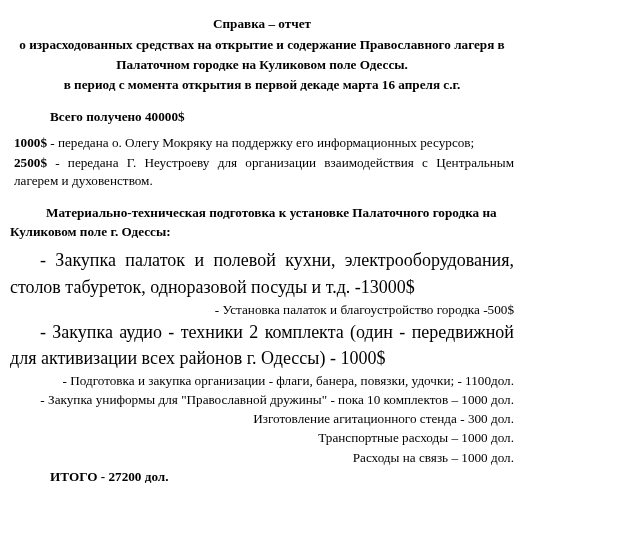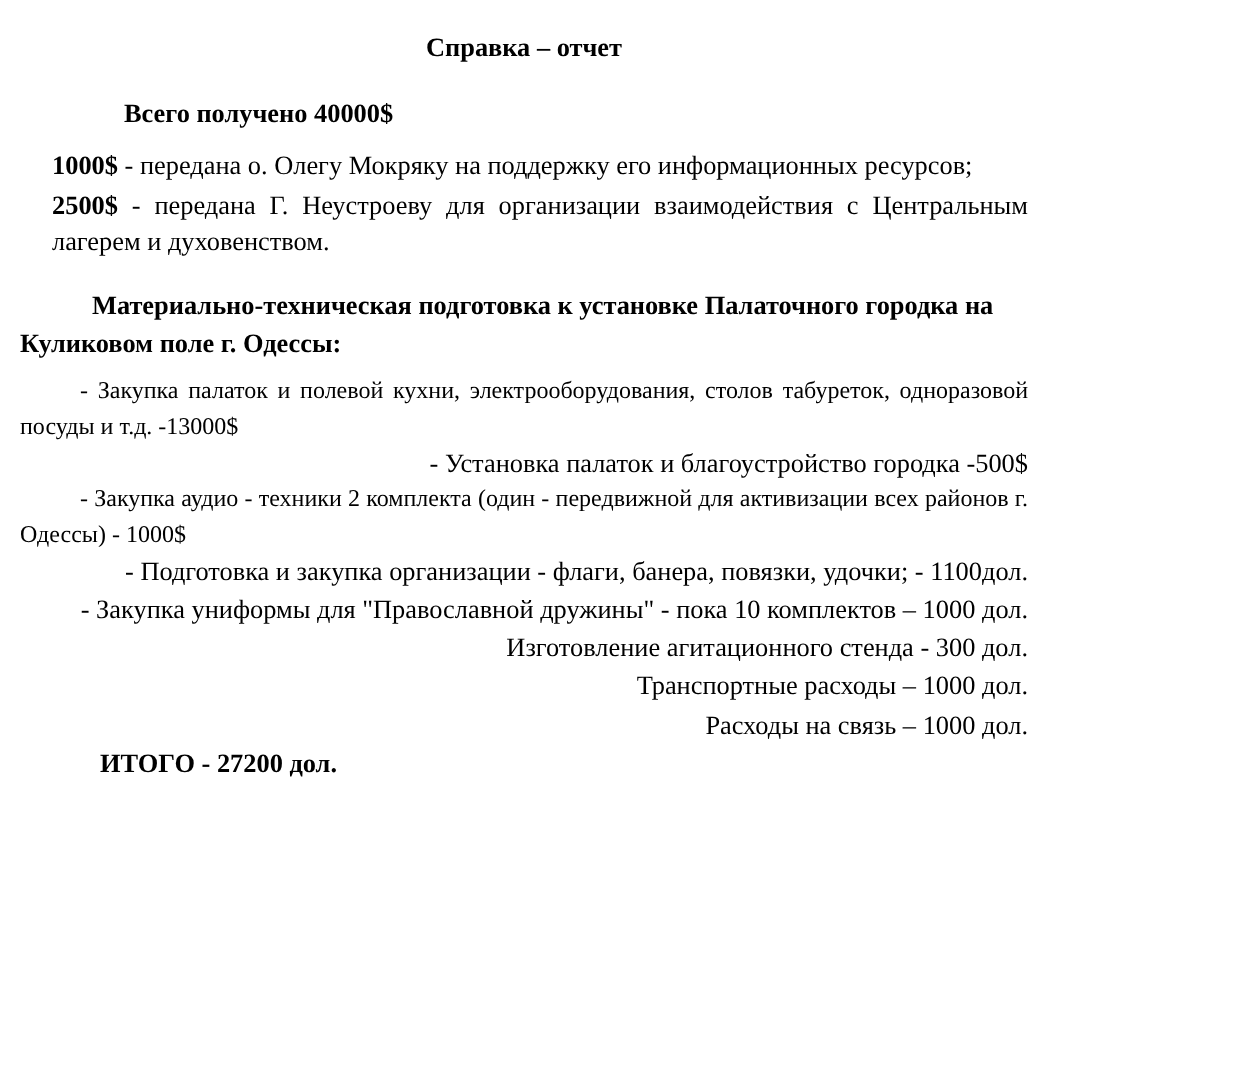--- a/index.html
+++ b/index.html
@@ -30,21 +30,21 @@
   .title-block .t-line {
     display: block;
   }
   .t-line-1 { margin-bottom: 1px; }
   .gap-after-title { height: 13px; }
 
   .para {
     font-size: 13.2px;
     line-height: 1.42;
     text-align: justify;
-    margin: 0 0 1px 16px;
+    margin: 0 0 1px 4px;
   }
   .para.center-ind {
     text-indent: 36px;
   }
   .b { font-weight: bold; }
   .spacer-sm { height: 6px; }
   .spacer-md { height: 11px; }
 
   .section-head {
     font-weight: bold;
@@ -52,21 +52,21 @@
     line-height: 1.45;
     text-align: justify;
     text-indent: 36px;
     margin: 0;
   }
   .section-head .second {
     display: block;
     text-indent: 0;
   }
   .bullet-para {
-    font-size: 12px;
+    font-size: 18px;
     line-height: 1.45;
     text-align: justify;
     margin: 0;
     text-indent: 30px;
   }
   .plain-para {
     font-size: 13.2px;
     line-height: 1.45;
     text-align: right;
     margin: 0;
@@ -82,20 +82,22 @@
     font-weight: bold;
   }
 </style>
 </head>
 <body>
 
 <div class="page">
 
   <div class="title-block">
     <span class="t-line t-line-1">Справка – отчет</span>
+    <span class="t-line t-line-2">о израсходованных средствах на открытие и содержание Православного лагеря в Палаточном городке на Куликовом поле Одессы.</span>
+    <span class="t-line t-line-3">в период с момента открытия в первой декаде марта 16 апреля с.г.</span>
   </div>
 
   <div class="gap-after-title"></div>
 
   <p class="para center-ind b">Всего получено 40000$</p>
 
   <div class="spacer-sm"></div>
 
 
   <p class="para"><span class="b">1000$</span><span> - передана о. Олегу Мокряку на поддержку его информационных ресурсов;</span></p>

